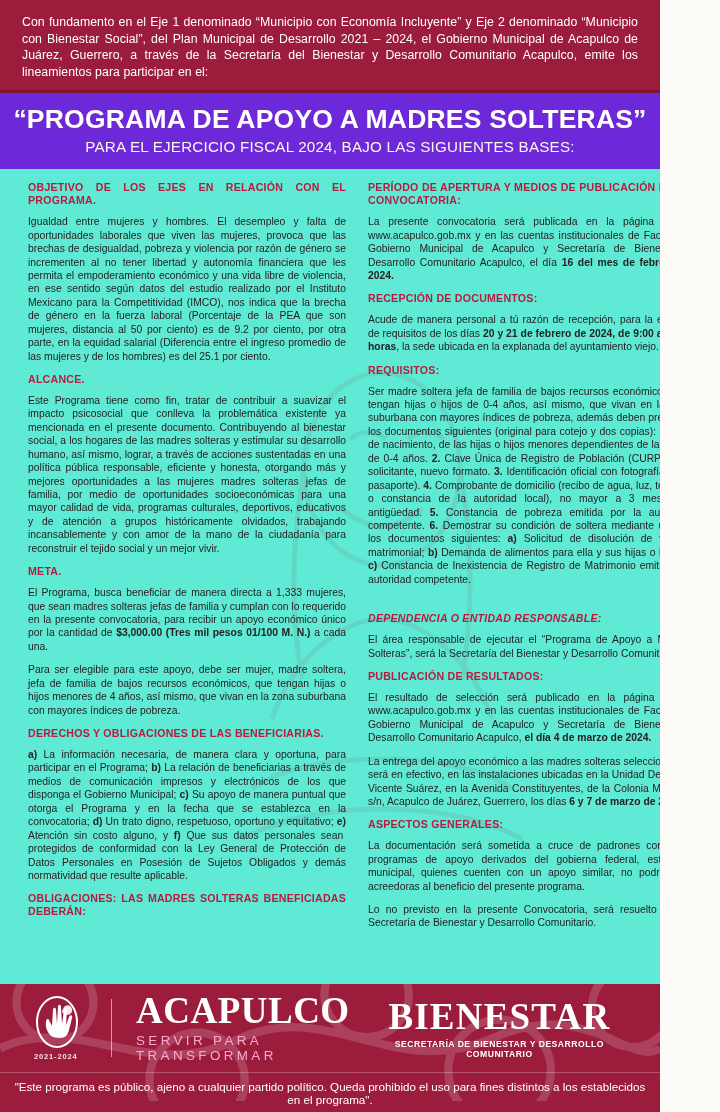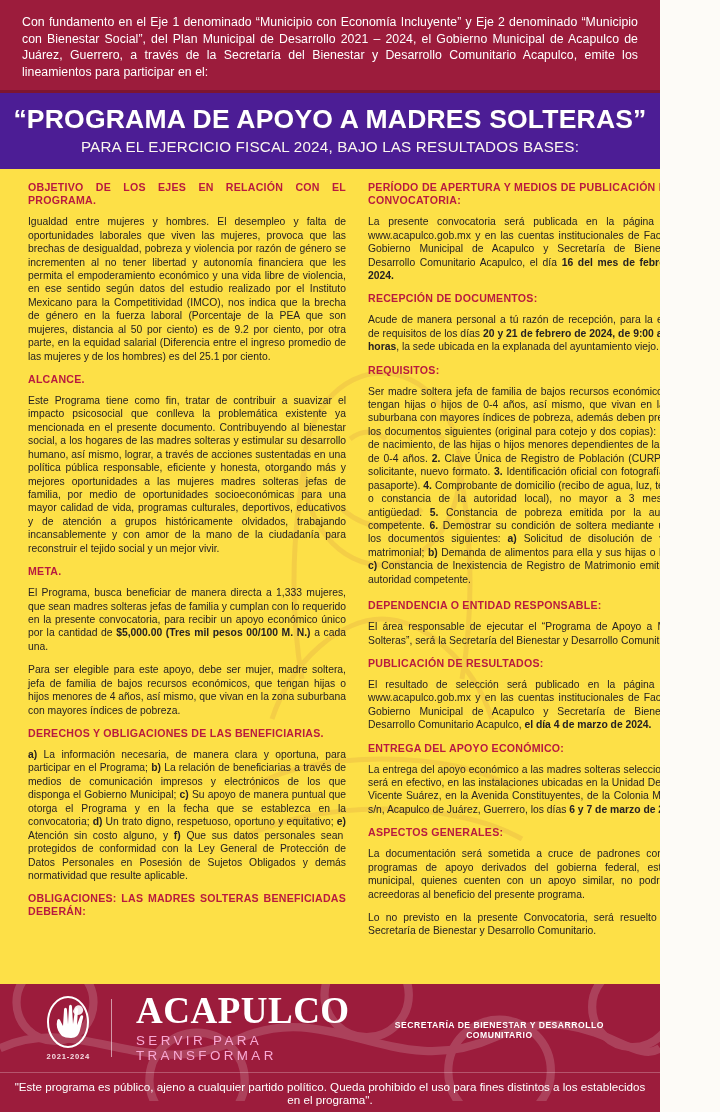--- a/index.html
+++ b/index.html
@@ -45,21 +45,21 @@
     font-size: 12.3px;
     line-height: 1.36;
     text-align: justify;
     font-weight: 400;
     margin: 0;
     letter-spacing: .05px;
   }
 
   
   .title-band {
-    background: #4c1d95;
+    background: #6d28d9;
     padding: 13px 10px 14px 10px;
     text-align: center;
     box-sizing: border-box;
     position: relative;
     z-index: 3;
   }
   .title-main {
     font-size: 26.5px;
     font-weight: bold;
     color: #ffffff;
@@ -73,21 +73,21 @@
     color: #fbf6ee;
     letter-spacing: .2px;
     line-height: 1.1;
     margin: 0;
   }
 
   
   .body-wrap {
     flex: 1 1 auto;
     position: relative;
-    background: #fde047;
+    background: #5eead4;
     overflow: hidden;
   }
   .watermark {
     position: absolute;
     left: 232px;
     top: 150px;
     width: 300px;
     height: 560px;
     opacity: .085;
     z-index: 0;
@@ -161,21 +161,21 @@
     z-index: 2;
     height: 88px;
     display: flex;
     align-items: center;
     padding: 0 34px 0 34px;
     box-sizing: border-box;
   }
   .emblem-block {
     display: flex;
     flex-direction: column;
-    align-items: center;
+    align-items: flex-start;
     justify-content: center;
     width: 78px;
   }
   .emblem-year {
     font-size: 7.6px;
     color: #f6dfe4;
     letter-spacing: .8px;
     margin-top: 3px;
     font-weight: bold;
   }
@@ -245,21 +245,21 @@
 <body>
 
 <div class="poster">
 
   <div class="intro-band">
     <p class="intro-text">Con fundamento en el Eje 1 denominado “Municipio con Economía Incluyente” y Eje 2 denominado “Municipio con Bienestar Social”, del Plan Municipal de Desarrollo 2021 – 2024, el Gobierno Municipal de Acapulco de Juárez, Guerrero, a través de la Secretaría del Bienestar y Desarrollo Comunitario Acapulco, emite los lineamientos para participar en el:</p>
   </div>
 
   <div class="title-band">
     <div class="title-main">“PROGRAMA DE APOYO A MADRES SOLTERAS”</div>
-    <div class="title-sub">PARA EL EJERCICIO FISCAL 2024, BAJO LAS RESULTADOS BASES:</div>
+    <div class="title-sub">PARA EL EJERCICIO FISCAL 2024, BAJO LAS SIGUIENTES BASES:</div>
   </div>
 
   <div class="body-wrap">
 
     <svg class="watermark" viewBox="0 0 300 560" preserveAspectRatio="none">
       <g fill="none" stroke="#9c1c3c" stroke-width="5">
         <ellipse cx="150" cy="150" rx="78" ry="96"></ellipse>
         <path d="M72 150 C60 220 58 290 70 360"></path>
         <path d="M228 150 C240 220 242 290 230 360"></path>
         <path d="M40 400 C60 340 110 300 150 300 C190 300 240 340 260 400"></path>
@@ -275,21 +275,21 @@
 
       <div class="col left">
 
         <h2 class="sec">OBJETIVO DE LOS EJES EN RELACIÓN CON EL PROGRAMA.</h2>
         <p class="para">Igualdad entre mujeres y hombres. El desempleo y falta de oportunidades laborales que viven las mujeres, provoca que las brechas de desigualdad, pobreza y violencia por razón de género se incrementen al no tener libertad y autonomía financiera que les permita el empoderamiento económico y una vida libre de violencia, en ese sentido según datos del estudio realizado por el Instituto Mexicano para la Competitividad (IMCO), nos indica que la brecha de género en la fuerza laboral (Porcentaje de la PEA que son mujeres, distancia al 50 por ciento) es de 9.2 por ciento, por otra parte, en la equidad salarial (Diferencia entre el ingreso promedio de las mujeres y de los hombres) es del 25.1 por ciento.</p>
 
         <h2 class="sec">ALCANCE.</h2>
         <p class="para">Este Programa tiene como fin, tratar de contribuir a suavizar el impacto psicosocial que conlleva la problemática existente ya mencionada en el presente documento. Contribuyendo al bienestar social, a los hogares de las madres solteras y estimular su desarrollo humano, así mismo, lograr, a través de acciones sustentadas en una política pública responsable, eficiente y honesta, otorgando más y mejores oportunidades a las mujeres madres solteras jefas de familia, por medio de oportunidades socioeconómicas para una mayor calidad de vida, programas culturales, deportivos, educativos y de atención a grupos históricamente olvidados, trabajando incansablemente y con amor de la mano de la ciudadanía para reconstruir el tejido social y un mejor vivir.</p>
 
         <h2 class="sec">META.</h2>
-        <p class="para"><span>El Programa, busca beneficiar de manera directa a 1,333 mujeres, que sean madres solteras jefas de familia y cumplan con lo requerido en la presente convocatoria, para recibir un apoyo económico único por la cantidad de </span><span class="b">$5,000.00 (Tres mil pesos 00/100 M. N.)</span><span> a cada una.</span></p>
+        <p class="para"><span>El Programa, busca beneficiar de manera directa a 1,333 mujeres, que sean madres solteras jefas de familia y cumplan con lo requerido en la presente convocatoria, para recibir un apoyo económico único por la cantidad de </span><span class="b">$3,000.00 (Tres mil pesos 01/100 M. N.)</span><span> a cada una.</span></p>
 
         <p class="para">Para ser elegible para este apoyo, debe ser mujer, madre soltera, jefa de familia de bajos recursos económicos, que tengan hijas o hijos menores de 4 años, así mismo, que vivan en la zona suburbana con mayores índices de pobreza.</p>
 
         <h2 class="sec">DERECHOS Y OBLIGACIONES DE LAS BENEFICIARIAS.</h2>
 
         <p class="list">
           <span><span class="b">a)</span><span> La información necesaria, de manera clara y oportuna, para participar en el Programa;</span> </span><span><span class="b">b)</span><span> La relación de beneficiarias a través de medios de comunicación impresos y electrónicos de los que disponga el Gobierno Municipal;</span> </span><span><span class="b">c)</span><span> Su apoyo de manera puntual que otorga el Programa y en la fecha que se establezca en la convocatoria;</span> </span><span><span class="b">d)</span><span> Un trato digno, respetuoso, oportuno y equitativo;</span> </span><span><span class="b">e)</span><span> Atención sin costo alguno, y</span> </span><span><span class="b">f)</span><span> Que sus datos personales sean protegidos de conformidad con la Ley General de Protección de Datos Personales en Posesión de Sujetos Obligados y demás normatividad que resulte aplicable.</span></span>
         </p>
 
         <h2 class="sec just-stretch" style="margin-top:10px;">OBLIGACIONES: LAS MADRES SOLTERAS BENEFICIADAS DEBERÁN:</h2>
@@ -302,27 +302,26 @@
         <p class="para"><span>La presente convocatoria será publicada en la página oficial: www.acapulco.gob.mx y en las cuentas institucionales de Facebook: Gobierno Municipal de Acapulco y Secretaría de Bienestar y Desarrollo Comunitario Acapulco, el día </span><span class="b">16 del mes de febrero de 2024.</span></p>
 
         <h2 class="sec">RECEPCIÓN DE DOCUMENTOS:</h2>
         <p class="para"><span>Acude de manera personal a tú razón de recepción, para la entrega de requisitos de los días </span><span class="b">20 y 21 de febrero de 2024, de 9:00 a 14:00 horas</span><span>, la sede ubicada en la explanada del ayuntamiento viejo.</span></p>
 
         <h2 class="sec">REQUISITOS:</h2>
         <p class="list"><span>Ser madre soltera jefa de familia de bajos recursos económicos, que tengan hijas o hijos de 0-4 años, así mismo, que vivan en la zona suburbana con mayores índices de pobreza, además deben presentar los documentos siguientes (original para cotejo y dos copias):</span>
           <span><span class="b">1.</span><span> Acta de nacimiento, de las hijas o hijos menores dependientes de la madre de 0-4 años.</span> </span><span><span class="b">2.</span><span> Clave Única de Registro de Población (CURP) de la solicitante, nuevo formato.</span> </span><span><span class="b">3.</span><span> Identificación oficial con fotografía (INE, pasaporte).</span> </span><span><span class="b">4.</span><span> Comprobante de domicilio (recibo de agua, luz, teléfono o constancia de la autoridad local), no mayor a 3 meses de antigüedad.</span> </span><span><span class="b">5.</span><span> Constancia de pobreza emitida por la autoridad competente.</span> </span><span><span class="b">6.</span><span> Demostrar su condición de soltera mediante uno de los documentos siguientes:</span> </span><span><span class="b">a)</span><span> Solicitud de disolución de vínculo matrimonial;</span> </span><span><span class="b">b)</span><span> Demanda de alimentos para ella y sus hijas o hijos, y</span> </span><span><span class="b">c)</span><span> Constancia de Inexistencia de Registro de Matrimonio emitida por autoridad competente.</span></span>
         </p>
 
-        <h2 class="sec" style="margin-top:13px;">DEPENDENCIA O ENTIDAD RESPONSABLE:</h2>
+        <h2 class="sec" style="margin-top:26px;font-style:italic;">DEPENDENCIA O ENTIDAD RESPONSABLE:</h2>
         <p class="para">El área responsable de ejecutar el “Programa de Apoyo a Madres Solteras”, será la Secretaría del Bienestar y Desarrollo Comunitario.</p>
 
         <h2 class="sec">PUBLICACIÓN DE RESULTADOS:</h2>
         <p class="para"><span>El resultado de selección será publicado en la página oficial: www.acapulco.gob.mx y en las cuentas institucionales de Facebook: Gobierno Municipal de Acapulco y Secretaría de Bienestar y Desarrollo Comunitario Acapulco, </span><span class="b">el día 4 de marzo de 2024.</span></p>
 
-        <h2 class="sec">ENTREGA DEL APOYO ECONÓMICO:</h2>
         <p class="para"><span>La entrega del apoyo económico a las madres solteras seleccionadas, será en efectivo, en las instalaciones ubicadas en la Unidad Deportiva Vicente Suárez, en la Avenida Constituyentes, de la Colonia Morelos, s/n, Acapulco de Juárez, Guerrero, los días </span><span class="b">6 y 7 de marzo de 2024.</span></p>
 
         <h2 class="sec">ASPECTOS GENERALES:</h2>
         <p class="para">La documentación será sometida a cruce de padrones con otros programas de apoyo derivados del gobierna federal, estatal o municipal, quienes cuenten con un apoyo similar, no podrán ser acreedoras al beneficio del presente programa.</p>
         <p class="para">Lo no previsto en la presente Convocatoria, será resuelto por la Secretaría de Bienestar y Desarrollo Comunitario.</p>
 
       </div>
 
     </div>
   </div>
@@ -354,20 +353,21 @@
       </div>
 
       <div class="vsep"></div>
 
       <div class="brand-acapulco">
         <div class="acapulco-word">ACAPULCO</div>
         <div class="acapulco-tag">SERVIR PARA TRANSFORMAR</div>
       </div>
 
       <div class="brand-bienestar">
+        <div class="bienestar-word">BIENESTAR</div>
         <div class="bienestar-tag">SECRETARÍA DE BIENESTAR Y DESARROLLO COMUNITARIO</div>
       </div>
 
     </div>
 
     <div class="legal-strip">
       <div class="legal-text">"Este programa es público, ajeno a cualquier partido político. Queda prohibido el uso para fines distintos a los  establecidos en el programa".</div>
     </div>
 
   </div>

